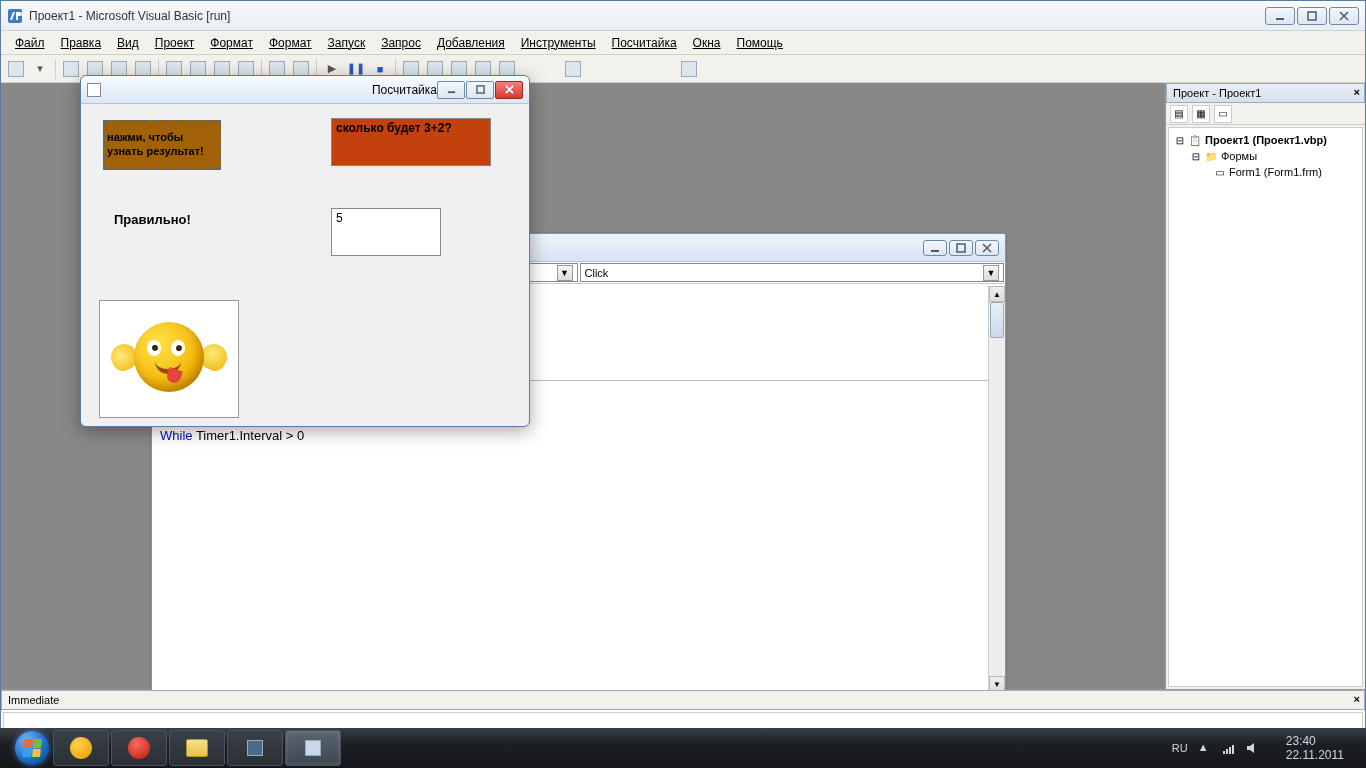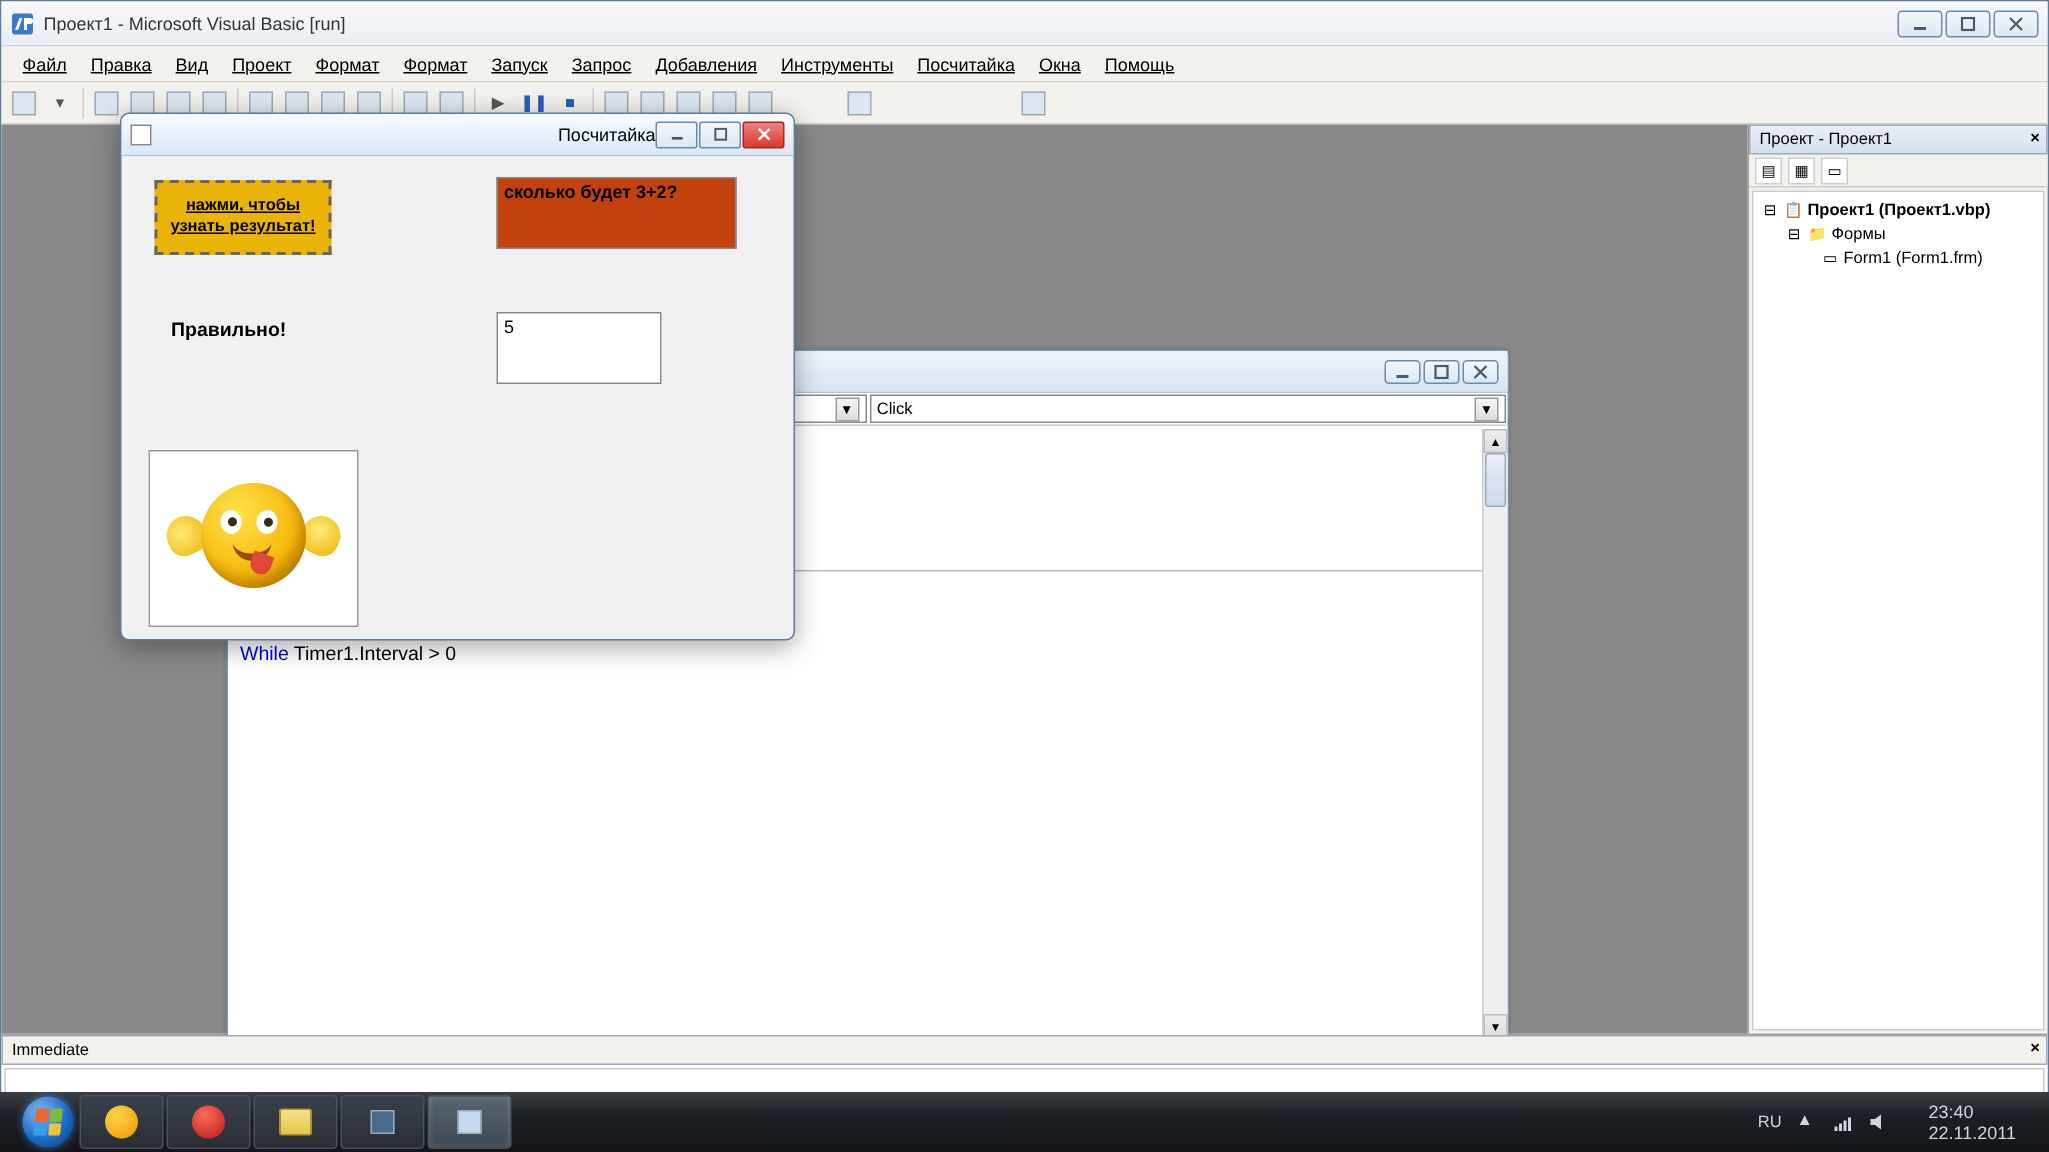--- a/index.html
+++ b/index.html
@@ -65,21 +65,21 @@
 
 .app-dialog { position: absolute; left: 80px; top: 75px; width: 450px; height: 352px; background: #f0f0f0; border: 1px solid #5a7ca0; border-radius: 6px; box-shadow: 0 4px 18px rgba(0,0,0,.35); z-index: 20; }
 .app-dialog .dlg-title { height: 28px; background: linear-gradient(#f7fbff,#dbe8f7); border-bottom: 1px solid #b0c4de; display: flex; align-items: center; padding: 0 6px; border-radius: 6px 6px 0 0; }
 .dlg-title-icon { width: 14px; height: 14px; border: 1px solid #888; margin-right: 6px; background: #fff; }
 .dlg-title-text { font-size: 12px; flex: 1; text-align: right; }
 .dlg-ctrls { display: flex; gap: 1px; }
 .dlg-btn { width: 28px; height: 18px; border: 1px solid #6f8aa5; border-radius: 2px; background: linear-gradient(#f4f7fb,#dde6f0); display: flex; align-items: center; justify-content: center; }
 .dlg-btn.close { background: linear-gradient(#f08080,#d93a2b); border-color: #a02a1e; color: #fff; }
 .dlg-btn svg { width: 9px; height: 9px; }
 .dlg-body { padding: 10px; position: relative; height: calc(100% - 28px); }
-.result-btn { position: absolute; left: 22px; top: 16px; width: 118px; height: 50px; background: #eab308; border: 2px dashed #666; font-size: 11px; font-weight: bold; text-align: center; line-height: 1.25; padding: 4px 2px; display: flex; align-items: center; justify-content: center; text-decoration: underline; }
+.result-btn { position: absolute; left: 22px; top: 16px; width: 118px; height: 50px; background: #a16207; border: 2px dashed #666; font-size: 11px; font-weight: bold; text-align: left; line-height: 1.25; padding: 4px 2px; display: flex; align-items: center; justify-content: center; }
 .question-box { position: absolute; left: 250px; top: 14px; width: 160px; height: 48px; background: #c2410c; border: 1px solid #888; font-size: 12px; font-weight: bold; padding: 2px 4px; }
 .answer-box { position: absolute; left: 250px; top: 104px; width: 110px; height: 48px; background: #fff; border: 1px solid #888; font-size: 12px; padding: 2px 4px; }
 .result-label { position: absolute; left: 33px; top: 108px; font-size: 13px; font-weight: bold; }
 .smiley-box { position: absolute; left: 18px; top: 196px; width: 140px; height: 118px; background: #fff; border: 1px solid #999; display: flex; align-items: center; justify-content: center; }
 .smiley { width: 100px; height: 90px; position: relative; }
 .smiley .face { width: 70px; height: 70px; background: radial-gradient(circle at 35% 30%, #ffe24a, #f3b100 70%, #c88a00); border-radius: 50%; position: absolute; left: 15px; top: 8px; box-shadow: inset -4px -6px 8px rgba(120,70,0,.4); }
 .smiley .eye { width: 14px; height: 16px; background: #fff; border-radius: 50%; position: absolute; top: 26px; }
 .smiley .eye.l { left: 28px; transform: rotate(-8deg); } .smiley .eye.r { left: 52px; transform: rotate(8deg); }
 .smiley .pupil { width: 6px; height: 6px; background: #3a2a10; border-radius: 50%; position: absolute; top: 5px; left: 5px; }
 .smiley .mouth { position: absolute; width: 26px; height: 14px; border-bottom: 5px solid #9a4a12; border-radius: 0 0 16px 16px; left: 36px; top: 46px; }

